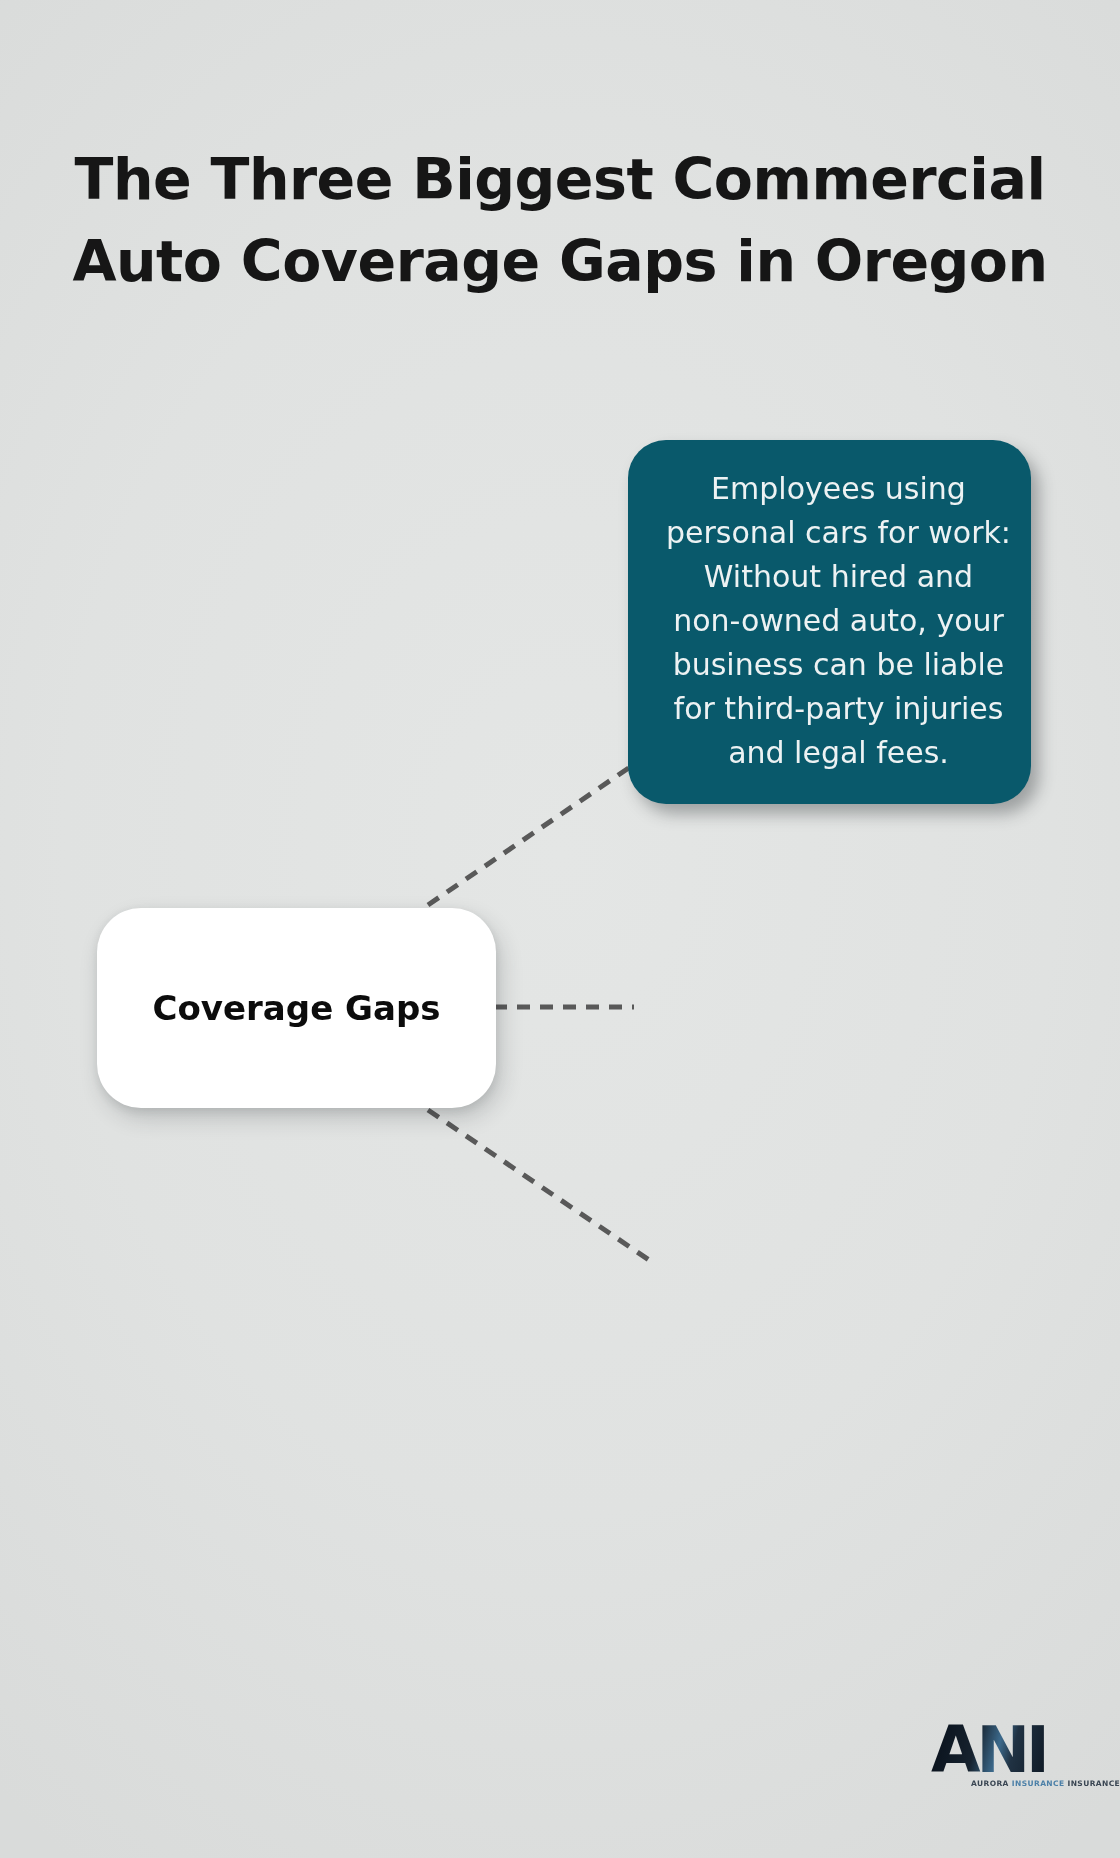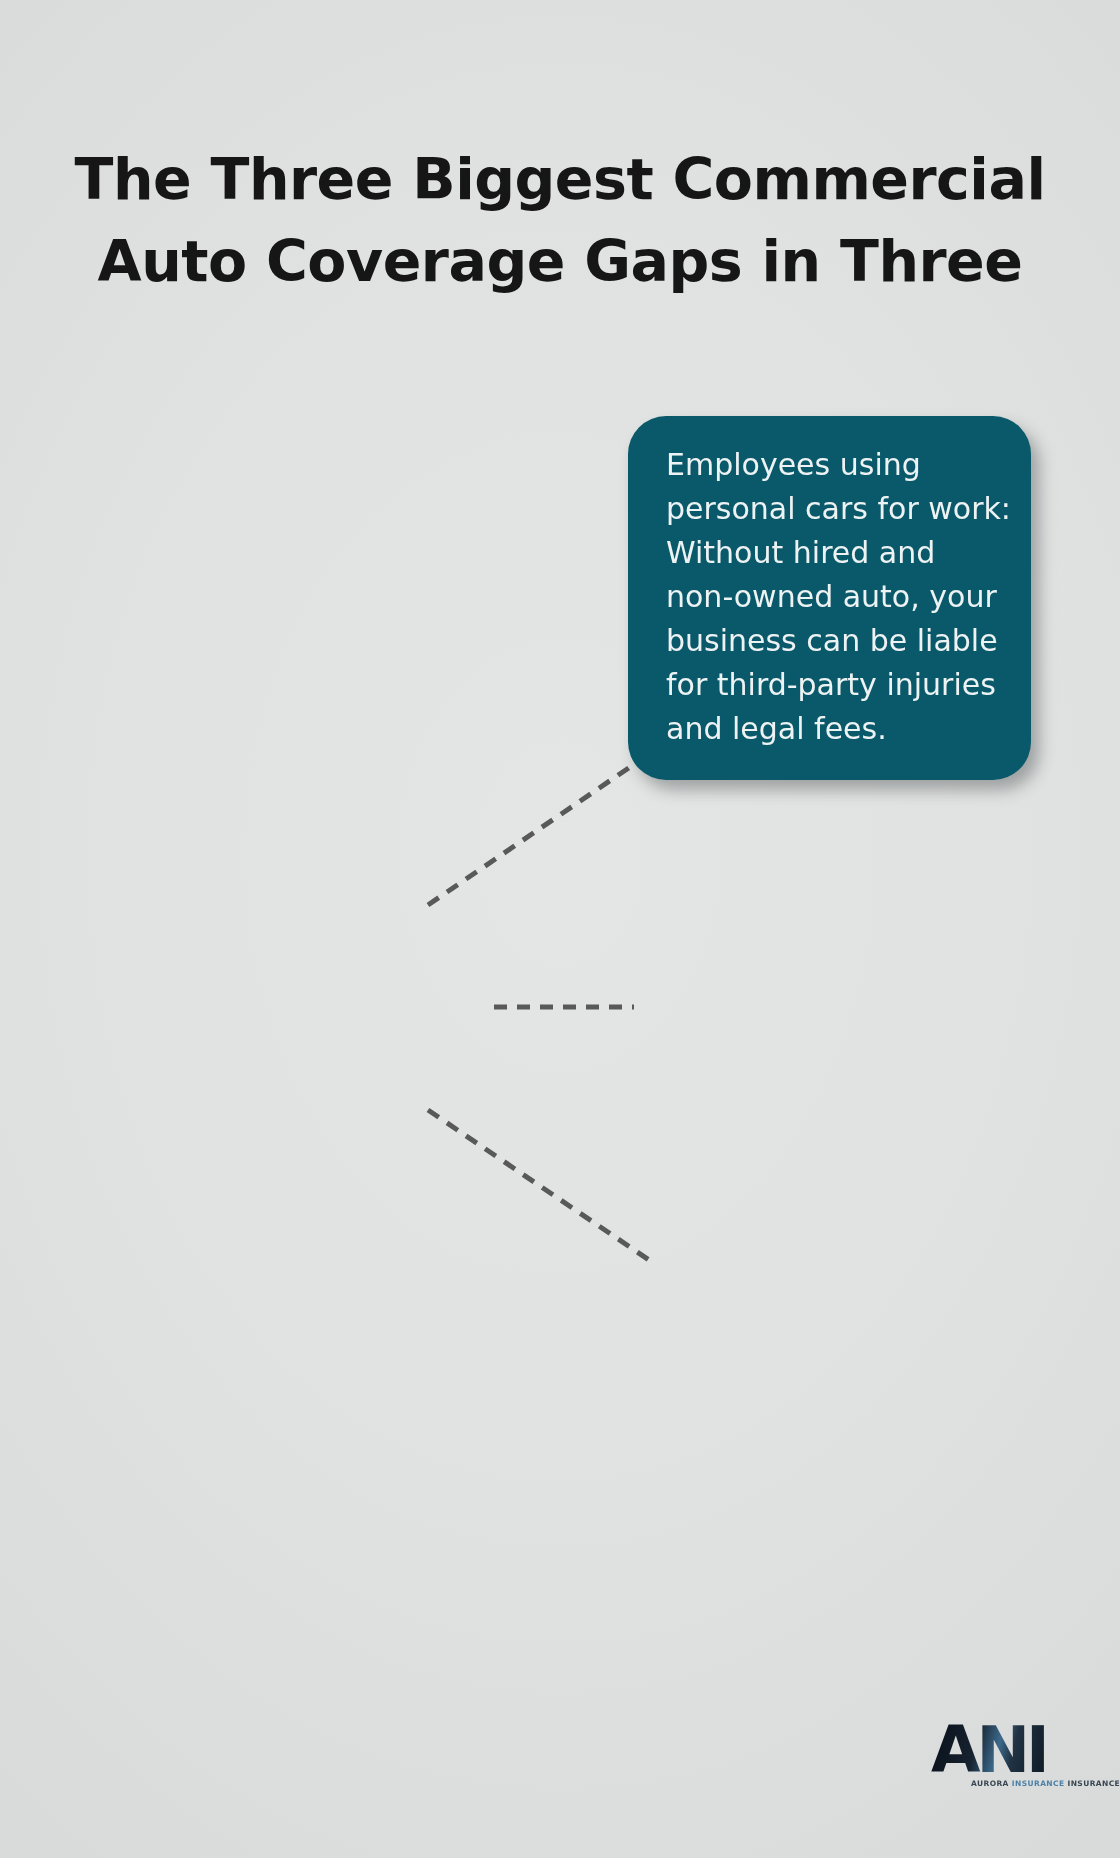--- a/index.html
+++ b/index.html
@@ -69,21 +69,21 @@
     background: #09596b;
     border-radius: 38px;
     padding: 27px 20px 27px 38px;
     box-shadow: 8px 10px 16px rgba(50,55,58,0.38);
     color: #edf2f3;
     font-size: 30px;
     line-height: 44px;
     font-weight: 400;
   }
   .gap-box p { margin: 0; }
-  .gap-box-1 { top: 416px; min-height: 364px; }
+  .gap-box-1 { top: 440px; min-height: 364px; text-align: center; }
   .gap-box-2 { top: 852px; min-height: 328px; }
   .gap-box-3 { top: 1244px; min-height: 364px; }
 
   
   .logo {
     position: absolute;
     left: 931px;
     top: 1722px;
     width: 140px;
   }
@@ -108,29 +108,32 @@
   .tagline-word-1 { color: #4c80a8; }
   .tagline-word-2 { color: #3a4653; margin-top: 8px; }
 </style>
 </head>
 <body>
 
 <div class="canvas">
 
   <h1 class="title">
     <span class="title-line">The Three Biggest Commercial</span>
-    <span class="title-line">Auto Coverage Gaps in Three</span>
+    <span class="title-line">Auto Coverage Gaps in Oregon</span>
   </h1>
 
   <svg class="connectors" viewBox="0 0 1120 1858" xmlns="http://www.w3.org/2000/svg">
     <line x1="428" y1="905" x2="652" y2="752" stroke="#595959" stroke-width="5" stroke-dasharray="13 10"></line>
     <line x1="494" y1="1007" x2="634" y2="1007" stroke="#595959" stroke-width="5" stroke-dasharray="13 10"></line>
     <line x1="428" y1="1110" x2="652" y2="1262" stroke="#595959" stroke-width="5" stroke-dasharray="13 10"></line>
   </svg>
 
+  <div class="center-node">
+    <span class="center-node-label">Coverage Gaps</span>
+  </div>
 
   <div class="gap-box gap-box-1">
     <p>Employees using personal cars for work: Without hired and non-owned auto, your business can be liable for third-party injuries and legal fees.</p>
   </div>
 
 
 
   <div class="logo">
     <div class="logo-acronym">ANI</div>
     <div class="logo-tagline">

